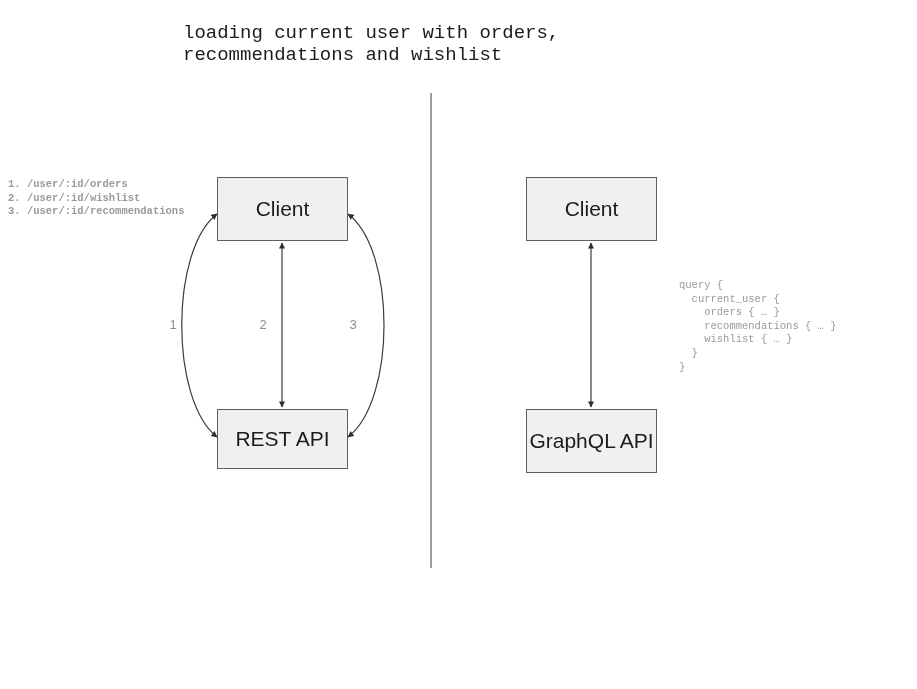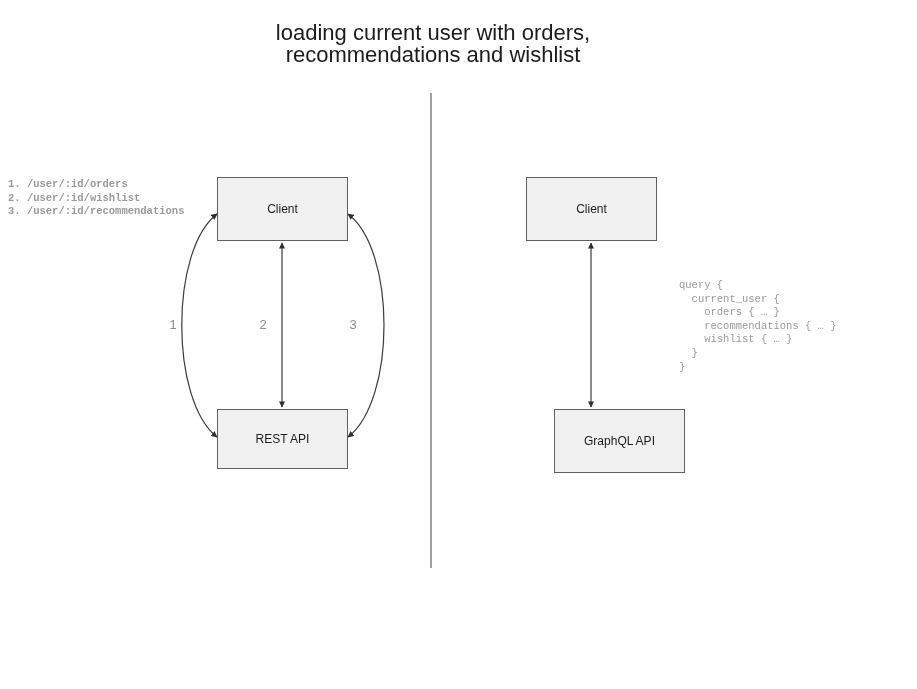--- a/index.html
+++ b/index.html
@@ -20,43 +20,43 @@
     left: 0;
     top: 0;
     width: 917px;
     height: 689px;
   }
   .diagram-title {
     position: absolute;
     left: 183px;
     top: 22px;
     width: 500px;
-    text-align: center;
-    font-size: 22px;
+    text-align: left;
+    font-size: 19px;
     line-height: 22px;
     color: #1c1c1c;
-    font-family: Liberation Sans, sans-serif;
+    font-family: Liberation Mono, monospace;
     white-space: pre-line;
   }
   .node-box {
     position: absolute;
     box-sizing: border-box;
     background: #f0f0f0;
     border: 1.4px solid #60605f;
     display: flex;
     align-items: center;
     justify-content: center;
-    font-size: 12px;
+    font-size: 21px;
     color: #1c1c1c;
     font-family: "Liberation Sans", sans-serif;
   }
   #client-left  { left: 217px; top: 177px; width: 131px; height: 64px; }
   #rest-api     { left: 217px; top: 409px; width: 131px; height: 60px; }
   #client-right { left: 526px; top: 177px; width: 131px; height: 64px; }
-  #graphql-api  { left: 554px; top: 409px; width: 131px; height: 64px; }
+  #graphql-api  { left: 526px; top: 409px; width: 131px; height: 64px; }
 
   .code-block {
     position: absolute;
     font-family: "Liberation Mono", "DejaVu Sans Mono", monospace;
     font-size: 10.5px;
     line-height: 13.6px;
     color: #9a9a9a;
     white-space: pre;
   }
   #rest-endpoints { left: 8px;   top: 178px; font-weight: bold; }

